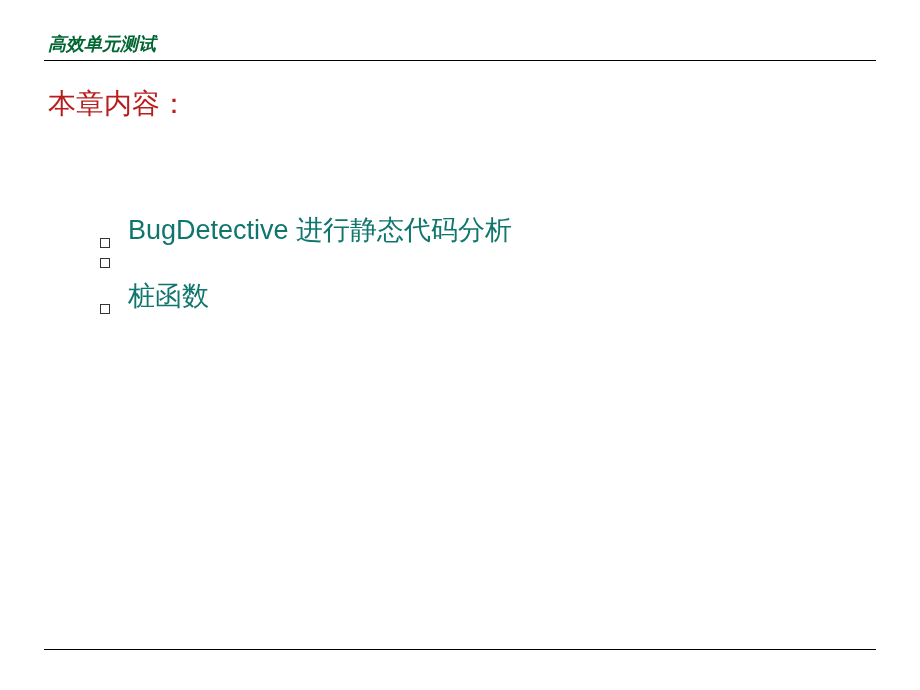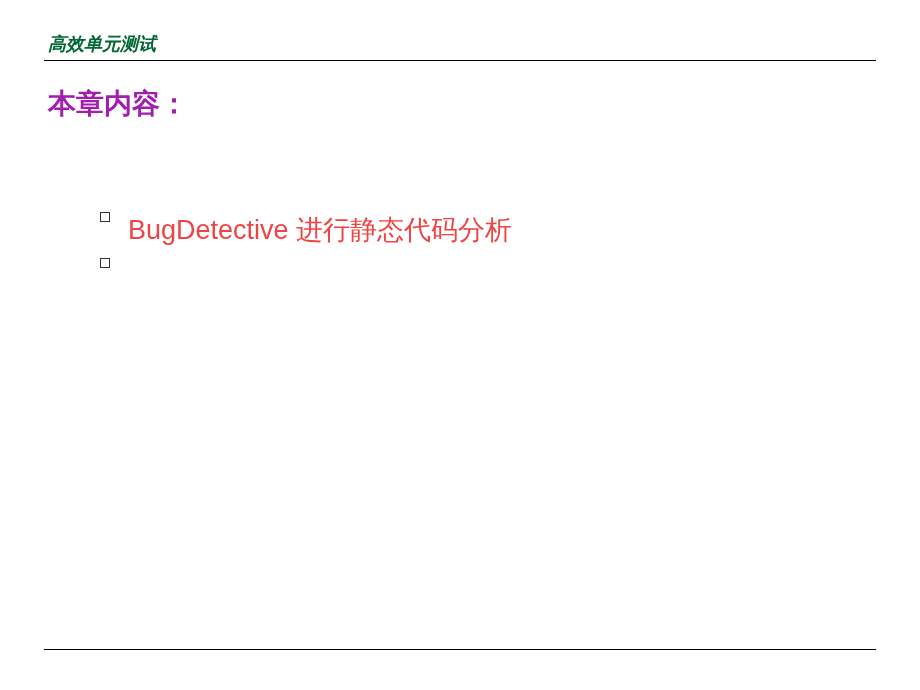--- a/index.html
+++ b/index.html
@@ -32,42 +32,42 @@
     .header-line {
       position: absolute;
       top: 60px;
       left: 44px;
       width: 832px;
       height: 1px;
       background: #000000;
     }
     
     .section-title {
-      color: #a21caf;
-      font-weight: bold;
+      color: #b91c1c;
+      font-weight: normal;
       font-size: 28px;
       position: absolute;
       top: 85px;
       left: 48px;
       font-family: "SimSun", "宋体", serif;
     }
     
     .content-list {
       position: absolute;
       top: 212px;
       left: 100px;
       list-style: none;
     }
     
     .list-item {
       display: flex;
-      align-items: flex-start;
+      align-items: flex-end;
       margin-bottom: 10px;
       font-size: 27px;
-      color: #ef4444;
+      color: #0f766e;
     }
     
     .bullet {
       display: inline-block;
       width: 10px;
       height: 10px;
       border: 1.5px solid #333333;
       margin-right: 18px;
       flex-shrink: 0;
     }
@@ -99,15 +99,19 @@
 <div class="section-title">本章内容：</div>
 
 <ul class="content-list">
   <li class="list-item">
     <span class="bullet"></span>
     <span class="item-text">BugDetective 进行静态代码分析</span>
   </li>
   <li class="list-item">
     <span class="bullet"></span>
   </li>
+  <li class="list-item">
+    <span class="bullet"></span>
+    <span class="item-text">桩函数</span>
+  </li>
 </ul>
 
 <div class="footer-line"></div>
 
 </body></html>

